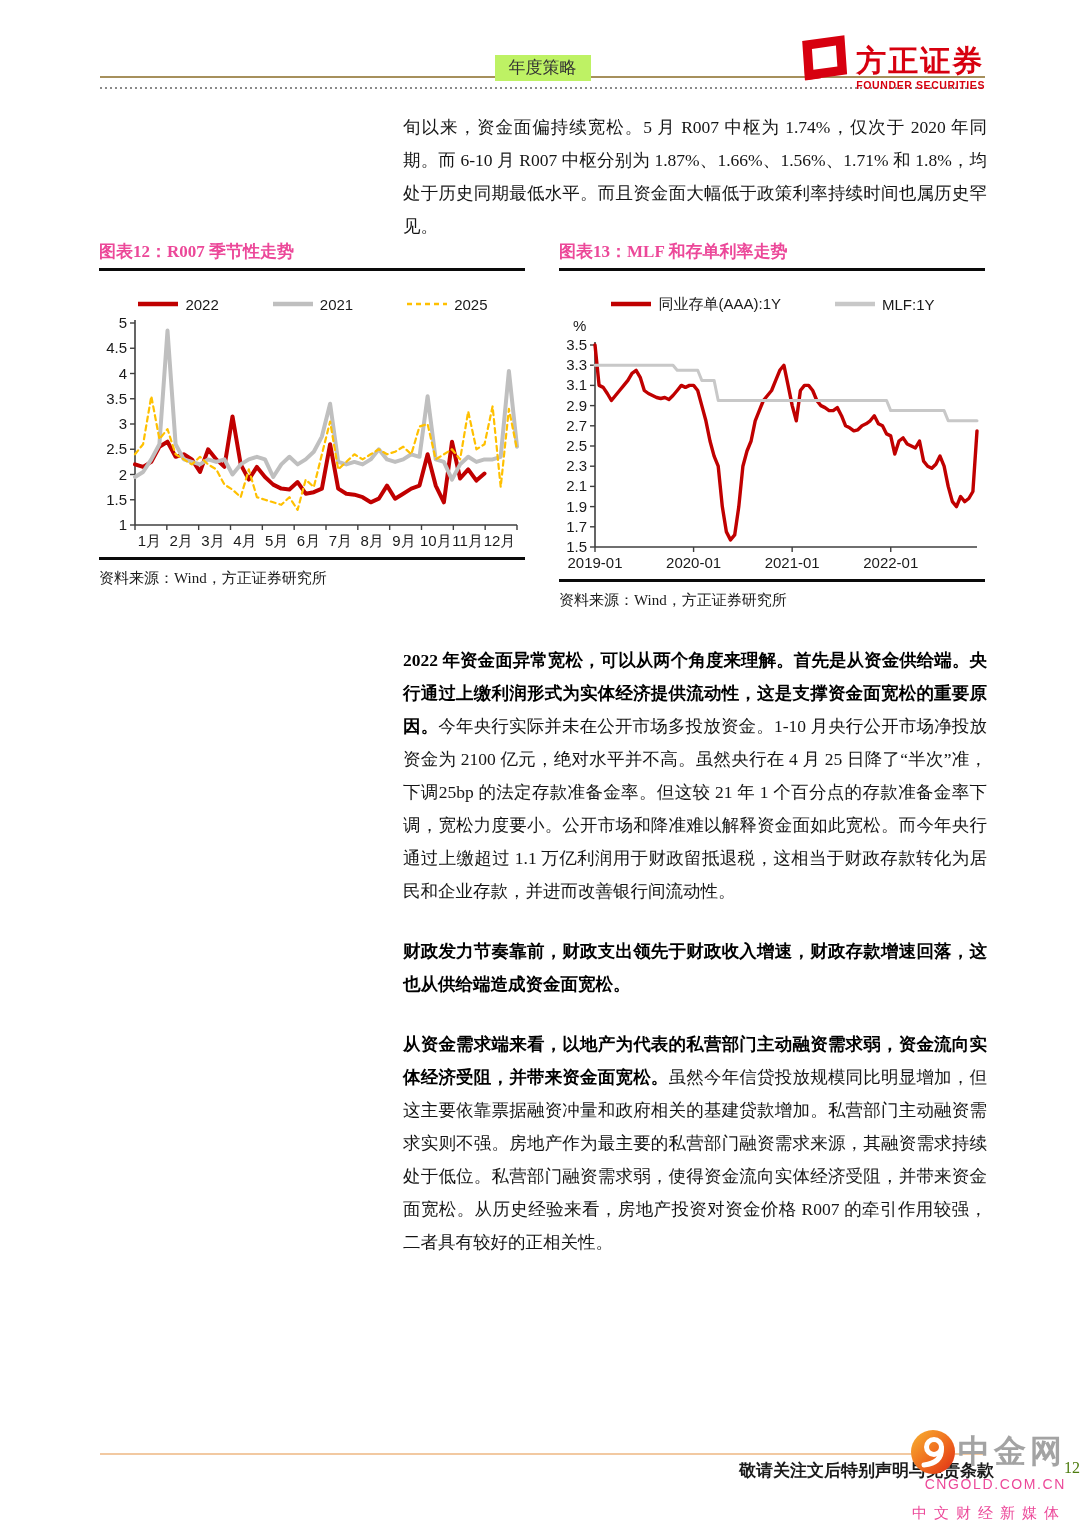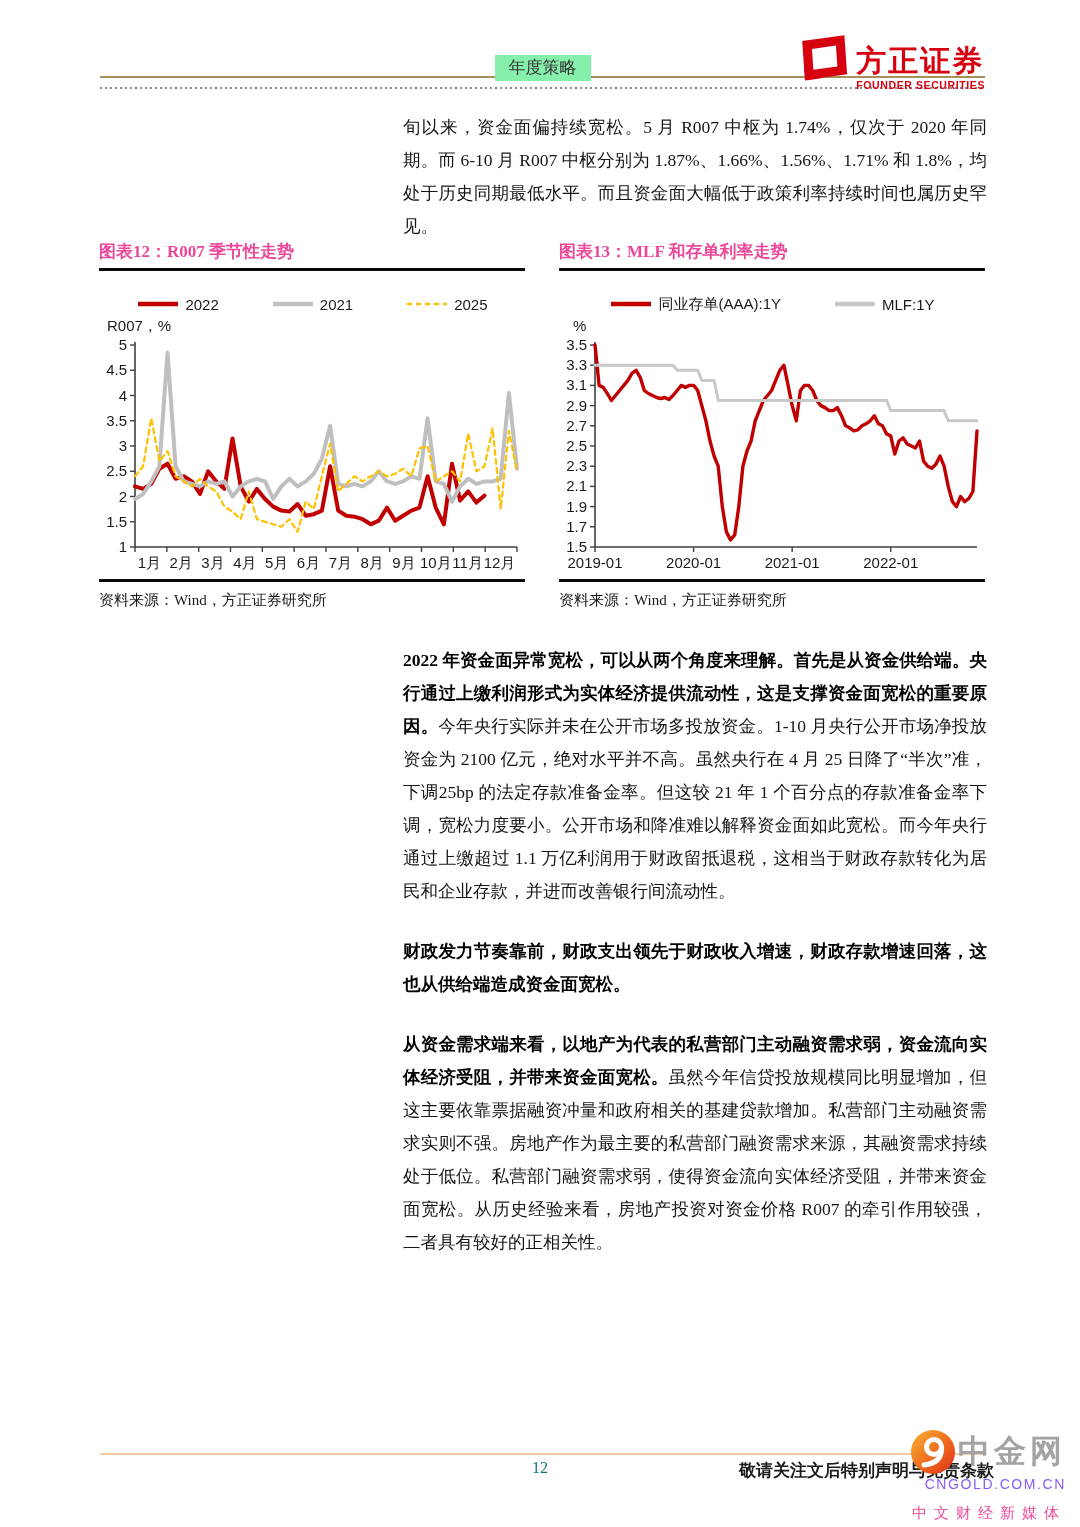--- a/index.html
+++ b/index.html
@@ -2,21 +2,21 @@
 <html><head>
 <meta charset="utf-8">
 <style>
   html,body{margin:0;padding:0;background:#ffffff;}
   .page{position:relative;width:1080px;height:1527px;background:#fff;overflow:hidden;
         font-family:"Liberation Serif","DejaVu Serif",serif;color:#111;}
 
   
   .hdr-rule{position:absolute;left:100px;right:95px;top:76px;height:2px;background:#A6905C;}
   .hdr-title{position:absolute;left:100px;right:95px;top:55px;text-align:center;}
-  .hdr-title span{display:inline-block;background:#86efac;padding:0 14px;font-size:17px;color:#333;line-height:26px;}
+  .hdr-title span{display:inline-block;background:#bef264;padding:0 14px;font-size:17px;color:#333;line-height:26px;}
   .hdr-dotted{position:absolute;left:100px;right:95px;top:87px;height:2px;
       background:repeating-linear-gradient(90deg,#8a8a8a 0 2px,transparent 2px 5px);}
   .logo{position:absolute;right:95px;top:26px;display:flex;align-items:center;gap:8px;}
   .logo-txt{display:flex;flex-direction:column;line-height:1;margin-top:20px;}
   .logo-cn{font-family:"Liberation Sans",sans-serif;font-weight:bold;font-size:30px;color:#D7000F;letter-spacing:2px;}
   .logo-en{font-family:"Liberation Sans",sans-serif;font-weight:bold;font-size:10.5px;color:#D7000F;letter-spacing:0.6px;margin-top:4px;}
 
   
   .para{font-size:17.5px;line-height:33px;text-align:justify;margin:0 0 27px;color:#151515;}
   .para b{font-weight:700;color:#000;}
@@ -32,29 +32,29 @@
       font-family:"Liberation Sans",sans-serif;font-size:15px;color:#1a1a1a;}
   .lg-item{display:flex;align-items:center;margin:0 26px;}
   .lg-item svg{margin-right:5px;}
   .fig-unit{font-family:"Liberation Sans",sans-serif;font-size:15px;color:#1a1a1a;height:20px;margin:2px 0 0 8px;}
   .fig svg.plot{display:block;}
   .fig-rule.bottom{margin-top:6px;}
   .fig-source{font-size:15px;color:#1a1a1a;margin-top:9px;}
 
   
   .ftr-rule{position:absolute;left:100px;right:95px;top:1453px;height:2px;background:#F2C9A1;}
-  .page-num{position:absolute;left:0;right:0;top:1459px;text-align:center;font-size:16px;color:#0f766e;}
+  .page-num{position:absolute;left:0;right:0;top:1459px;text-align:right;font-size:16px;color:#4d7c0f;}
   .disclaimer{position:absolute;right:86px;top:1459px;font-family:"Liberation Sans",sans-serif;
       font-weight:bold;font-size:17px;color:#1a1a1a;}
 
   
   .wm{position:absolute;right:14px;bottom:4px;z-index:5;font-family:"Liberation Sans",sans-serif;text-align:right;}
   .wm-top{display:flex;align-items:center;justify-content:flex-end;}
   .wm-name{font-size:32px;font-weight:bold;color:#a3a3a3;letter-spacing:4px;margin-left:2px;}
-  .wm-domain{font-size:14px;color:#8b5cf6;letter-spacing:1.6px;margin-top:1px;}
+  .wm-domain{font-size:14px;color:#ec4899;letter-spacing:1.6px;margin-top:1px;}
   .wm-tagline{font-size:15px;color:#ec4899;letter-spacing:7px;margin-top:12px;}
 </style>
 </head>
 <body>
 
 <div class="page">
 
   <div class="hdr-rule"></div>
   <div class="hdr-title">
     <span>年度策略</span>
@@ -96,21 +96,20 @@
             </svg>
             <span>2021</span>
           </span>
           <span class="lg-item">
             <svg width="44" height="8">
               <line x1="2" y1="4" x2="42" y2="4" stroke="#FFC000" stroke-width="2.4" stroke-dasharray="5,4"></line>
             </svg>
             <span>2025</span>
           </span>
         </div>
-      <div class="fig-unit">R007，%</div>
       <svg class="plot" id="chart-0" width="426" height="236">
           <line x1="36" y1="5" x2="36" y2="210" stroke="#3f3f3f" stroke-width="1.6"></line>
           <line x1="36" y1="210" x2="418" y2="210" stroke="#3f3f3f" stroke-width="1.6"></line>
           <line x1="31" y1="210" x2="36" y2="210" stroke="#3f3f3f" stroke-width="1.4"></line>
           <text x="28" y="215" text-anchor="end" font-size="15" font-family="&quot;Liberation Sans&quot;,sans-serif" fill="#1a1a1a">1</text>
           <line x1="31" y1="184.75" x2="36" y2="184.75" stroke="#3f3f3f" stroke-width="1.4"></line>
           <text x="28" y="189.75" text-anchor="end" font-size="15" font-family="&quot;Liberation Sans&quot;,sans-serif" fill="#1a1a1a">1.5</text>
           <line x1="31" y1="159.5" x2="36" y2="159.5" stroke="#3f3f3f" stroke-width="1.4"></line>
           <text x="28" y="164.5" text-anchor="end" font-size="15" font-family="&quot;Liberation Sans&quot;,sans-serif" fill="#1a1a1a">2</text>
           <line x1="31" y1="134.25" x2="36" y2="134.25" stroke="#3f3f3f" stroke-width="1.4"></line>

